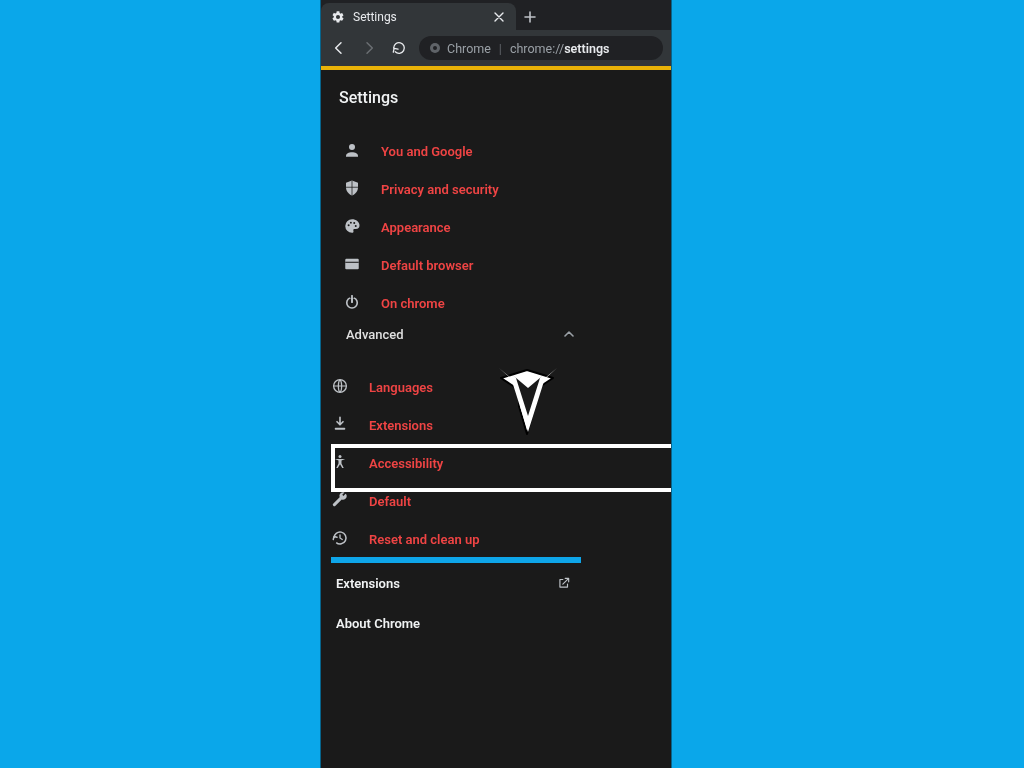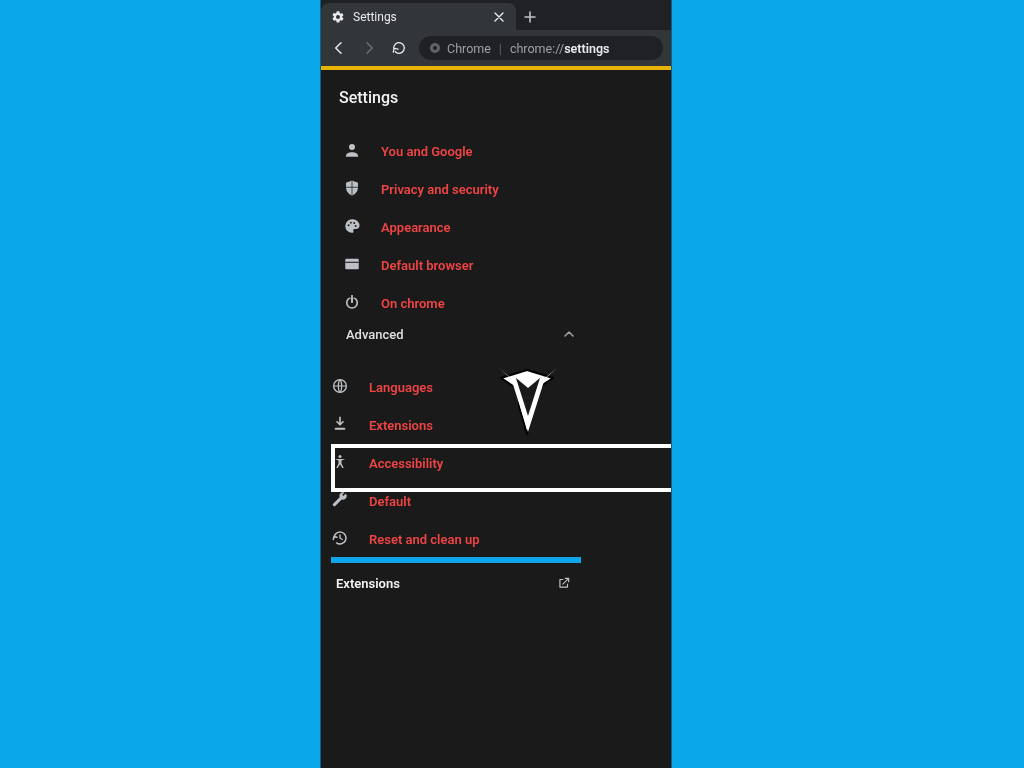--- a/index.html
+++ b/index.html
@@ -348,20 +348,23 @@
       <div class="bottom-links">
         <div class="bottom-link">
           <span>Extensions</span>
           <span class="ext-icon">
             <svg width="14" height="14" viewBox="0 0 24 24" fill="none">
                 <path d="M14 4h6v6M20 4 10 14" stroke="#bdc1c6" stroke-width="2" stroke-linecap="round" stroke-linejoin="round"></path>
                 <path d="M18 14v5H5V6h5" stroke="#bdc1c6" stroke-width="2" stroke-linecap="round" stroke-linejoin="round"></path>
               </svg>
           </span>
         </div>
+        <div class="bottom-link">
+          <span>About Chrome</span>
+        </div>
       </div>
 
     </div>
 
     <div class="highlight-frame" style="left:10px; top:374px; width:365px; height:48px;"></div>
 
     <div class="big-arrow" style="left:174px; top:296px;">
       <svg width="64" height="72" viewBox="0 0 64 72">
         <path d="M32 4 L58 12 L40 24 L40 40 L32 68 L24 40 L24 24 L6 12 Z" fill="#ffffff" stroke="#000000" stroke-width="2" stroke-linejoin="round" transform="scale(1,1)"></path>
 

